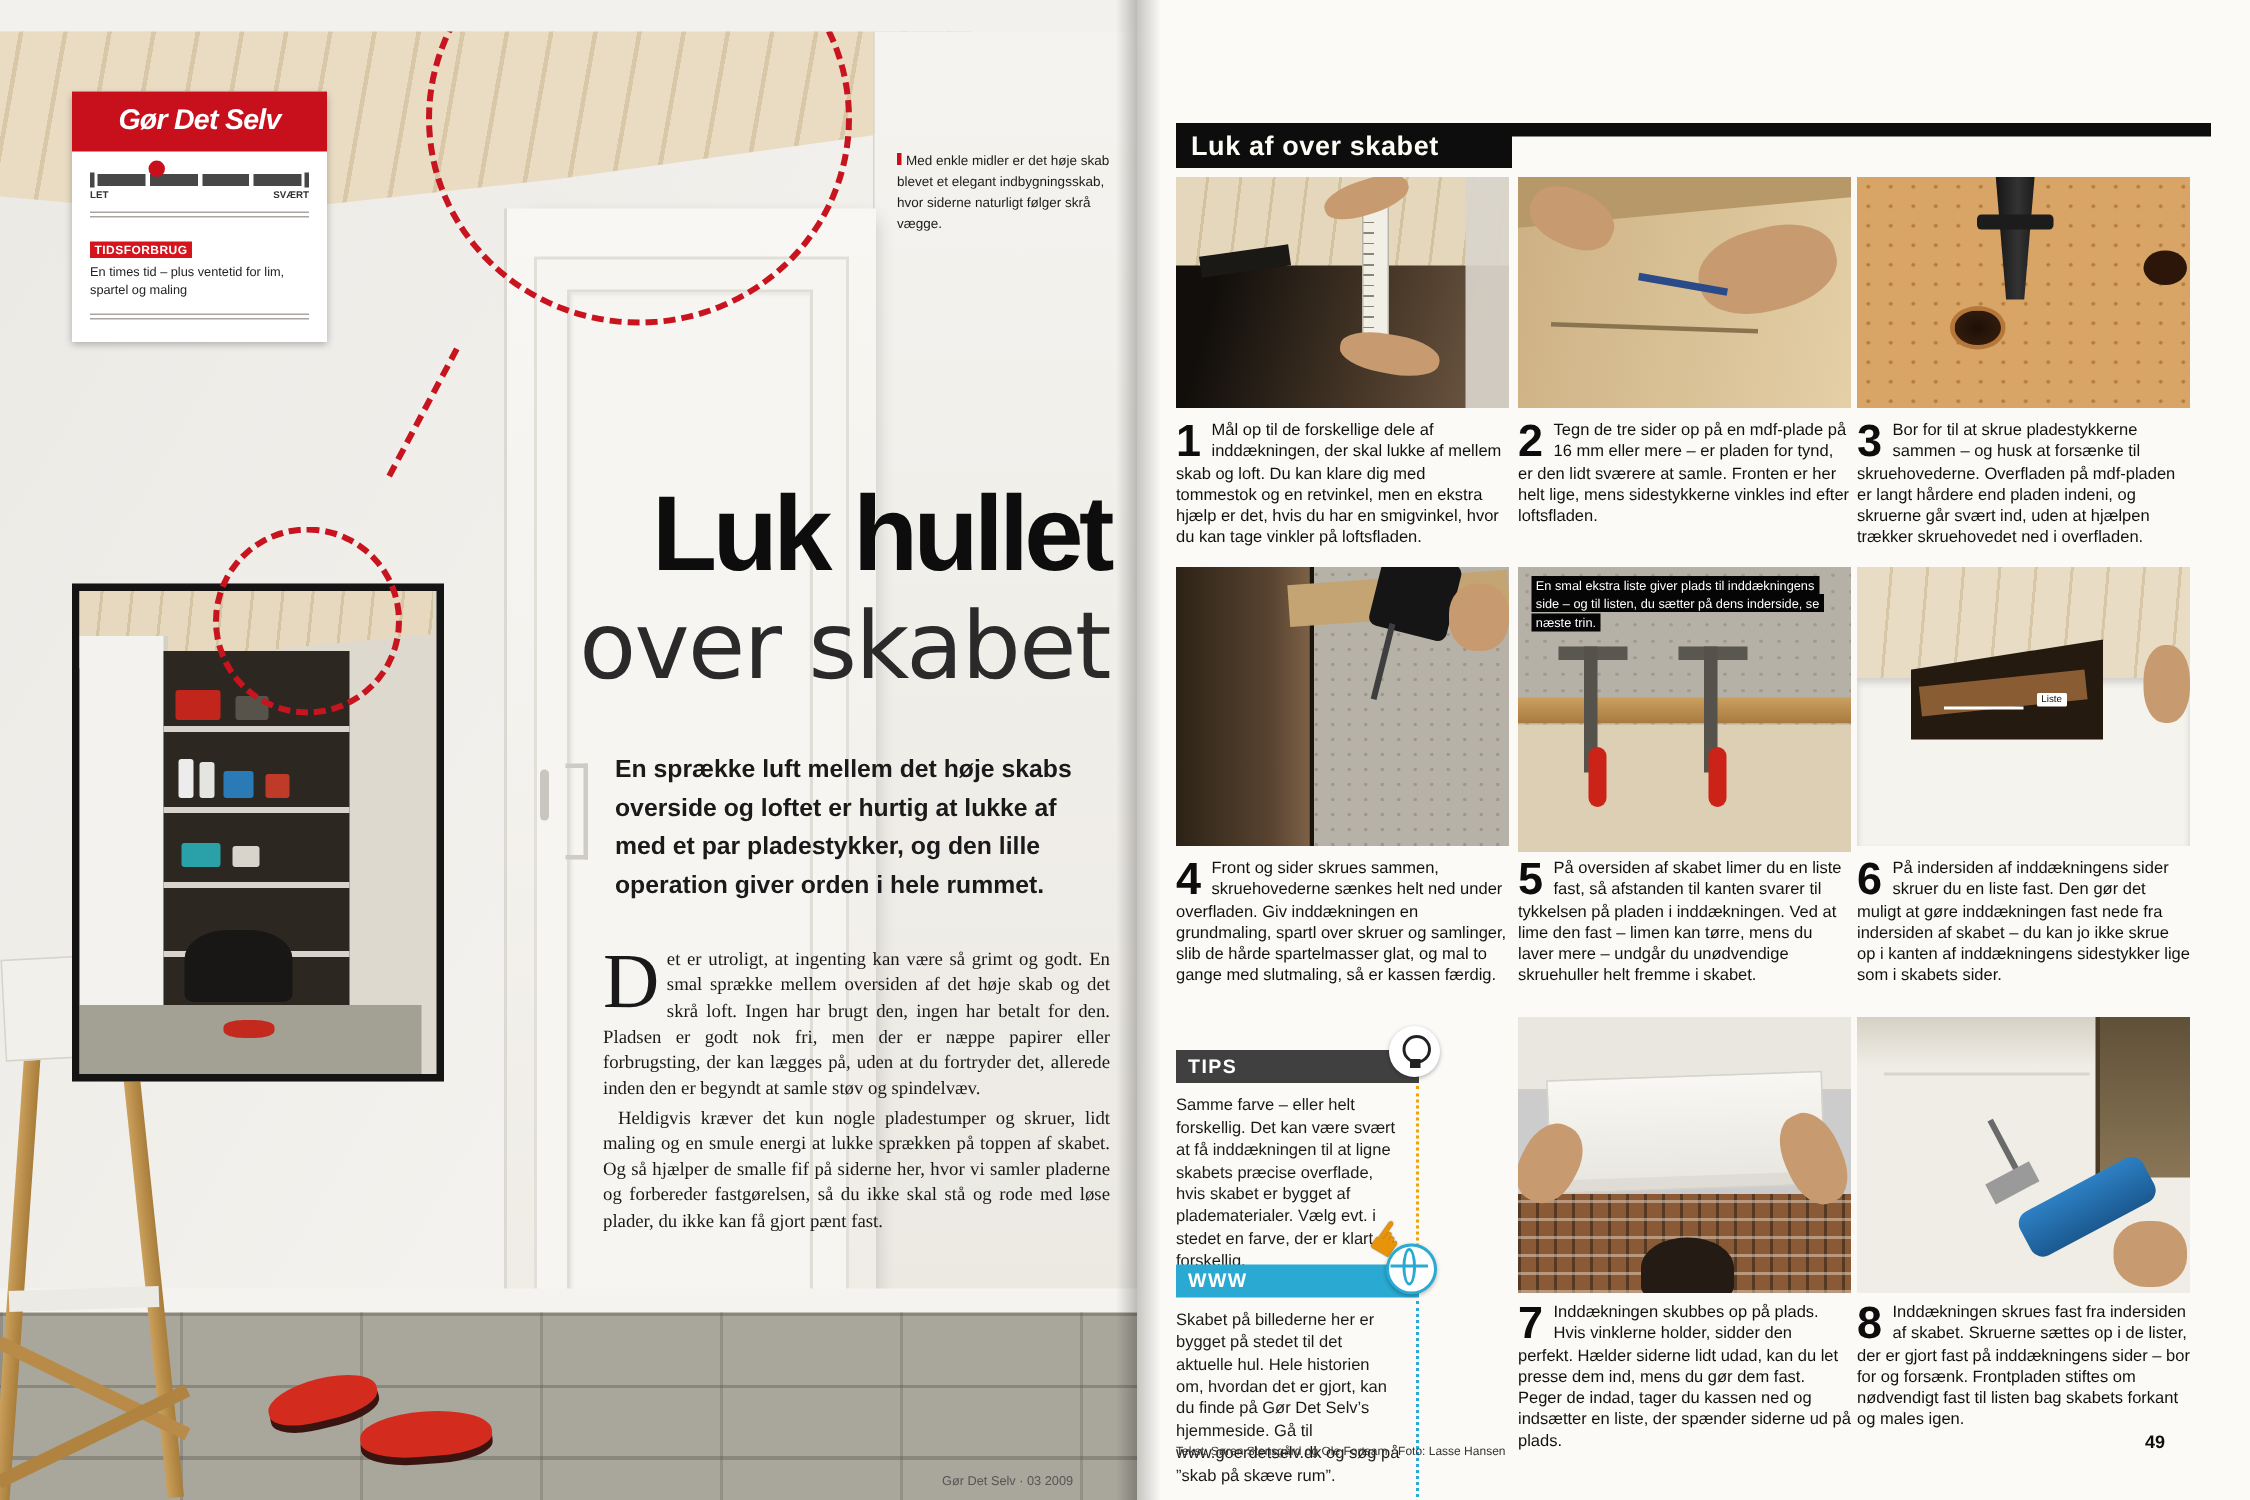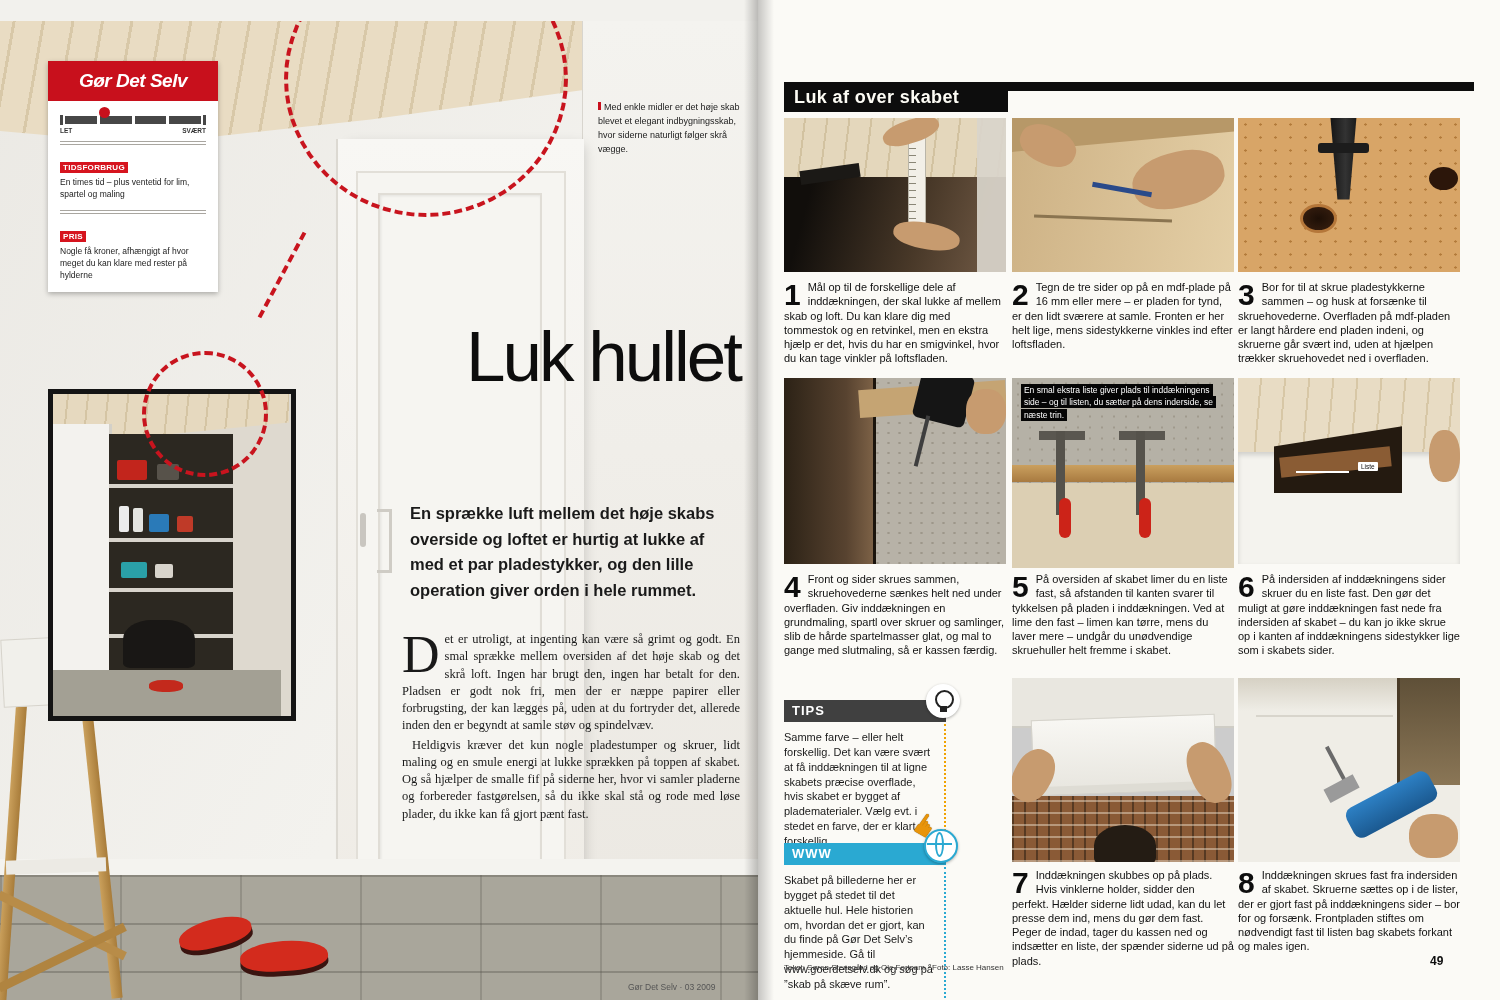--- a/index.html
+++ b/index.html
@@ -58,21 +58,21 @@
   #meter-labels{display:flex;justify-content:space-between;margin:2px 12px 6px;font-size:6.5px;font-weight:700;color:#333;}
   .ib-section{padding:4px 12px 2px;}
   .ib-head{display:inline-block;background:#d6141e;color:#fff;font-size:8px;font-weight:800;letter-spacing:.3px;padding:1px 3px;margin-bottom:3px;}
   .ib-text{font-size:8.5px;line-height:1.45;color:#222;}
   .ib-div{margin:7px 12px;height:2px;border-top:1px solid #a9a6a0;border-bottom:1px solid #a9a6a0;}
   
   #wall-caption{left:598px;top:80px;width:142px;font-size:9px;line-height:1.55;color:#1c1c1c;}
   #wall-caption .mark{display:inline-block;width:3px;height:8px;background:#c8101c;margin-right:3px;}
   
   #title{left:296px;top:302px;width:444px;text-align:right;}
-  #title-line1{font-size:71px;font-weight:400;letter-spacing:-3px;line-height:.95;color:#0d0d0d;}
+  #title-line1{font-size:71px;font-weight:700;letter-spacing:-3px;line-height:.95;color:#0d0d0d;}
   #title-line2{font-size:62px;font-weight:400;letter-spacing:-1px;color:#2a2a2a;margin-top:4px;
                font-family:"DejaVu Sans",sans-serif;}
   #bracket{left:377px;top:488px;width:12px;height:58px;border-top:3px solid #cfccc5;border-right:3px solid #cfccc5;border-bottom:3px solid #cfccc5;}
   #standfirst{left:410px;top:480px;width:330px;font-size:16.5px;font-weight:700;line-height:1.56;color:#1a1a1a;}
   #bodycopy{left:402px;top:610px;width:338px;font-family:"Liberation Serif",serif;font-size:12.5px;line-height:1.38;text-align:justify;color:#191919;}
   #dropcap{float:left;font-size:52px;line-height:.82;padding:3px 5px 0 0;font-family:"Liberation Serif",serif;}
   #bodycopy .p2{text-indent:10px;margin-top:2px;}
   #footer-left{left:628px;top:961px;font-size:8.5px;color:#555;}
 
   
@@ -221,32 +221,29 @@
       <div id="meter-labels">
         <span>LET</span>
         <span>SVÆRT</span>
       </div>
       <div class="ib-div"></div>
       <div class="ib-section">
         <span class="ib-head">TIDSFORBRUG</span>
         <div class="ib-text">En times tid – plus ventetid for lim, spartel og maling</div>
       </div>
       <div class="ib-div"></div>
-      <div class="ib-section">
-        <span class="ib-head">PRIS</span>
-        <div class="ib-text">Nogle få kroner, afhængigt af hvor meget du kan klare med rester på hylderne</div>
-      </div>
     </div>
 
     <div class="abs" id="wall-caption">
       <span class="mark"></span><span>Med enkle midler er det høje skab blevet et elegant indbygningsskab, hvor siderne naturligt følger skrå vægge.</span>
     </div>
 
     <div class="abs" id="title">
       <div id="title-line1">Luk hullet</div>
+      <div id="title-line2">over skabet</div>
     </div>
     <div class="abs" id="bracket"></div>
     <div class="abs" id="standfirst">En sprække luft mellem det høje skabs overside og loftet er hurtig at lukke af med et par pladestykker, og den lille operation giver orden i hele rummet.</div>
 
     <div class="abs" id="bodycopy">
       <span id="dropcap">D</span>
       <span>et er utroligt, at ingenting kan være så grimt og godt. En smal sprække mellem oversiden af det høje skab og det skrå loft. Ingen har brugt den, ingen har betalt for den. Pladsen er godt nok fri, men der er næppe papirer eller forbrugsting, der kan lægges på, uden at du fortryder det, allerede inden den er begyndt at samle støv og spindelvæv.</span>
       <div class="p2">Heldigvis kræver det kun nogle pladestumper og skruer, lidt maling og en smule energi at lukke sprækken på toppen af skabet. Og så hjælper de smalle fif på siderne her, hvor vi samler pladerne og forbereder fastgørelsen, så du ikke skal stå og rode med løse plader, du ikke kan få gjort pænt fast.</div>
     </div>
 

